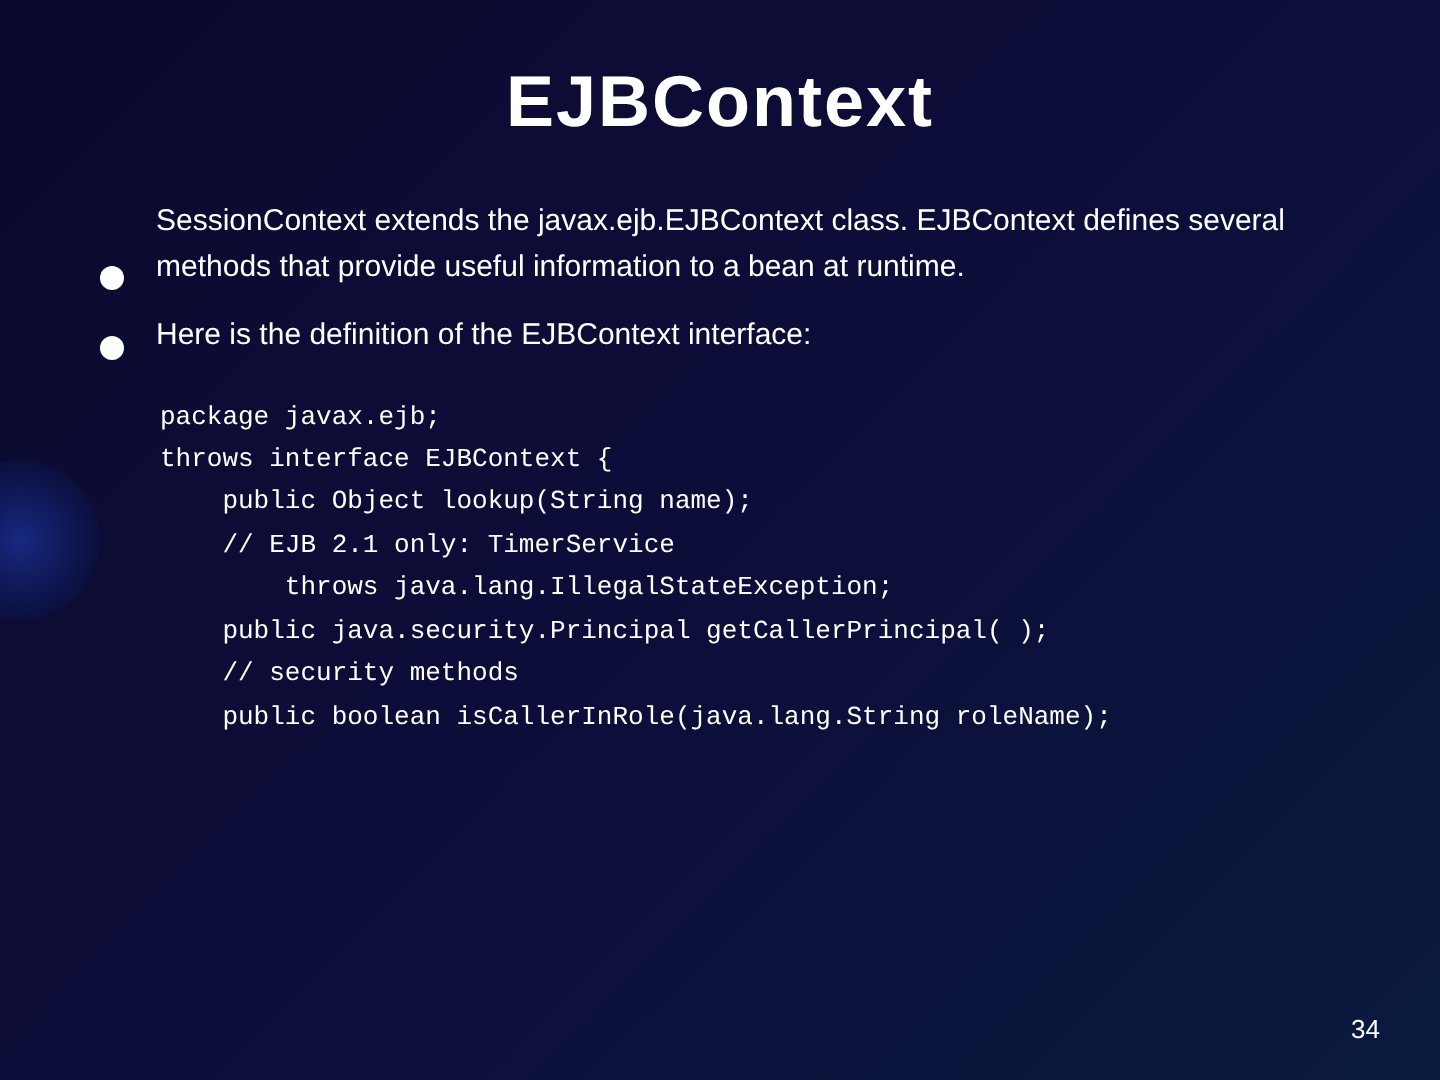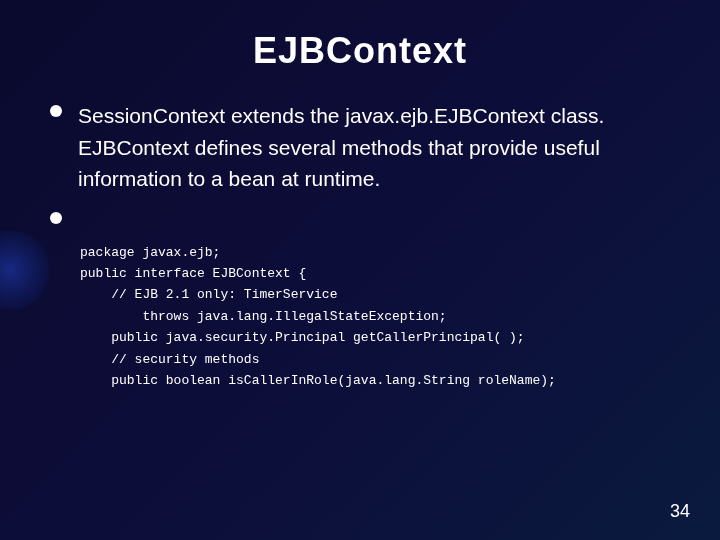--- a/index.html
+++ b/index.html
@@ -47,23 +47,23 @@
       letter-spacing: 1px;
     }
 
     .bullet-list {
       list-style: none;
       margin-bottom: 18px;
     }
 
     .bullet-list li {
       display: flex;
-      align-items: flex-start;
+      align-items: flex-end;
       margin-bottom: 12px;
-      font-size: 21px;
+      font-size: 15px;
       color: #ffffff;
       line-height: 1.5;
     }
 
     .bullet-dot {
       display: inline-block;
       width: 12px;
       height: 12px;
       background-color: #ffffff;
       border-radius: 50%;
@@ -84,46 +84,48 @@
 
     .code-block .line {
       display: block;
       white-space: pre;
     }
 
     .page-number {
       position: absolute;
       bottom: 18px;
       right: 30px;
-      font-size: 18px;
+      font-size: 13px;
       color: #ffffff;
     }
   </style>
 </head>
 <body>
 
 <div class="slide">
   <div class="orb"></div>
 
   <h1 class="title">EJBContext</h1>
 
   <ul class="bullet-list">
     <li>
       <span class="bullet-dot"></span>
       <span>SessionContext extends the javax.ejb.EJBContext class. EJBContext defines several methods that provide useful information to a bean at runtime.</span>
     </li>
     <li>
       <span class="bullet-dot"></span>
+      <span>Here is the definition of the EJBContext interface:</span>
     </li>
   </ul>
 
   <div class="code-block">
     <span class="line">package javax.ejb;</span>
-    <span class="line">public interface EJBContext {</span>
+    <span class="line">throws interface EJBContext {</span>
     <span class="line"></span>
+    <span class="line">    public Object lookup(String name);</span>
     <span class="line"></span>
     <span class="line">    // EJB 2.1 only: TimerService</span>
     <span class="line">        throws java.lang.IllegalStateException;</span>
     <span class="line"></span>
     <span class="line">    public java.security.Principal getCallerPrincipal( );</span>
     <span class="line">    // security methods</span>
     <span class="line">    public boolean isCallerInRole(java.lang.String roleName);</span>
     <span class="line"></span>
   </div>
 

